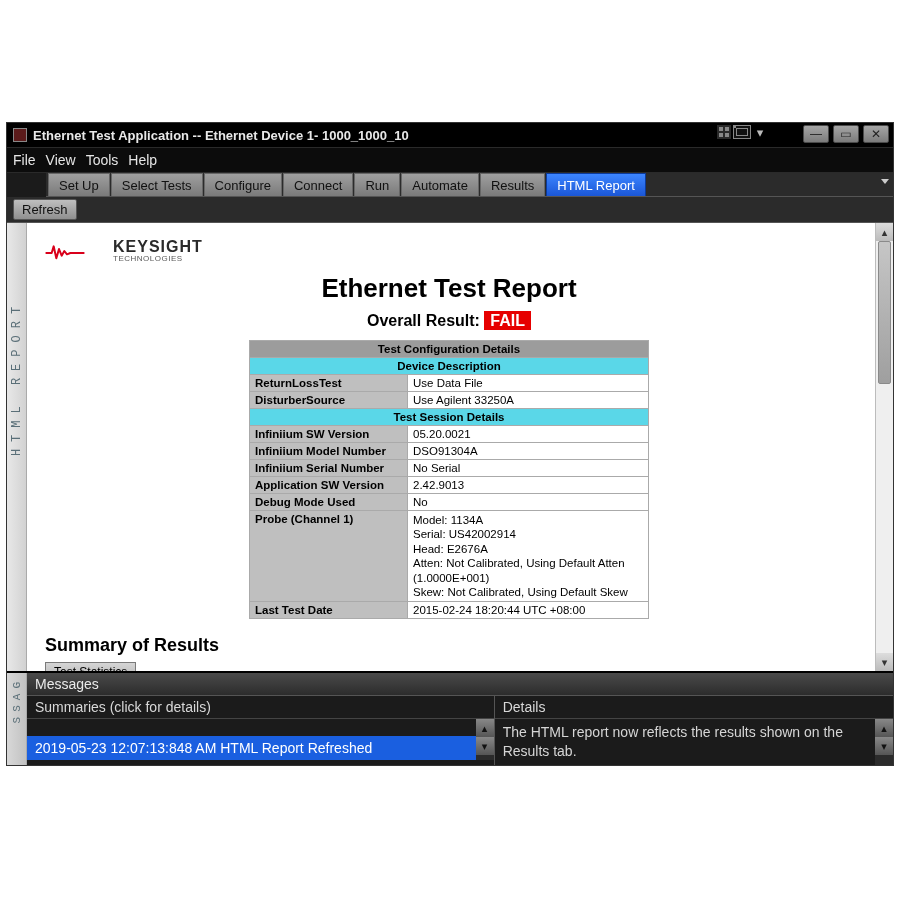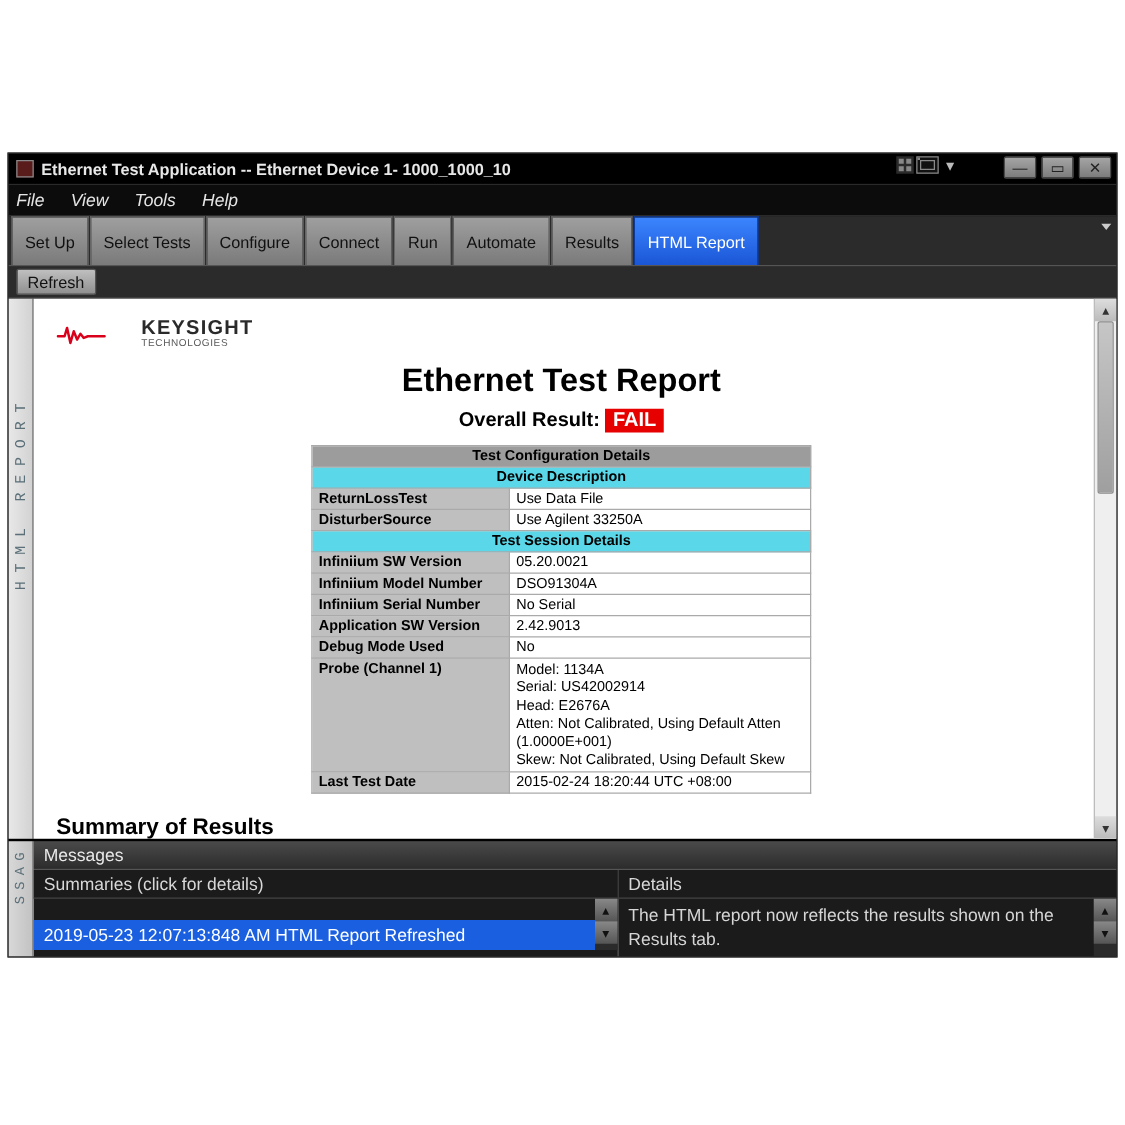--- a/index.html
+++ b/index.html
@@ -13,24 +13,24 @@
   .titlebar .title-toolbox { position: absolute; right: 126px; top: 2px; display: flex; gap: 2px; align-items: center; }
   .tb-dots { width: 14px; height: 14px; display: grid; grid-template-columns: repeat(2,1fr); grid-template-rows: repeat(2,1fr); gap: 2px; background: #2a2a2a; padding: 2px; }
   .tb-dots span { background: #888; }
   .tb-expand { width: 18px; height: 14px; border: 1px solid #888; background: #111; position: relative; }
   .tb-expand::before, .tb-expand::after { content:""; position:absolute; border: 1px solid #888; }
   .tb-expand::before { inset: 2px; }
   .tb-chevron { width: 14px; height: 14px; display:flex; align-items:center; justify-content:center; color:#bbb; }
   .win-controls { position: absolute; right: 4px; top: 2px; display: flex; gap: 4px; }
   .win-btn { width: 26px; height: 18px; background: linear-gradient(#a5a5a5,#7c7c7c); border: 1px solid #4a4a4a; border-radius: 2px; display:flex; align-items:center; justify-content:center; color:#222; font-size: 12px; }
   
-  .menubar { height: 22px; background: #0c0c0c; color: #e5e5e5; display: flex; align-items: center; padding: 12px 6px; gap: 21px; border-top: 1px solid #2a2a2a; border-bottom: 1px solid #2a2a2a; font-style: italic; }
+  .menubar { height: 22px; background: #0c0c0c; color: #e5e5e5; display: flex; align-items: center; padding: 12px 6px; gap: 10px; border-top: 1px solid #2a2a2a; border-bottom: 1px solid #2a2a2a; }
   .menubar span { font-size: 14px; cursor: default; }
   
-  .tabbar { height: 40px; background: #2b2b2b; display: flex; align-items: stretch; border-bottom: 1px solid #555; position: relative; }
+  .tabbar { height: 24px; background: #2b2b2b; display: flex; align-items: stretch; border-bottom: 1px solid #555; position: relative; margin-left: 39px; }
   .tab { padding: 3px 10px; border: 1px solid #666; border-bottom: none; background: linear-gradient(#9f9f9f,#7a7a7a); color: #111; font-size: 13px; margin-right: 1px; cursor: default; display:flex; align-items:center; }
   .tab:first-child { margin-left: 2px; }
   .tab.active { background: linear-gradient(#3c85ff,#1a56d6); color: #fff; border-color: #0b3a9a; }
   .tabbar .overflow { position:absolute; right:4px; top:6px; width:0; height:0; border-left:4px solid transparent; border-right:4px solid transparent; border-top:5px solid #ccc; }
   
   .refreshrow { height: 26px; background: #2b2b2b; display:flex; align-items:center; padding: 2px 6px; border-bottom: 1px solid #555; }
   .btn-refresh { background: linear-gradient(#bfbfbf,#8f8f8f); border: 1px solid #555; border-radius: 2px; padding: 2px 8px; font-size: 13px; color:#111; cursor:default; }
   
   .content-row { flex: 1; display: flex; min-height: 0; }
   .side-tab { width: 20px; background: linear-gradient(90deg,#e8e8e8,#d2d2d2); border-right: 1px solid #aaa; position: relative; }

